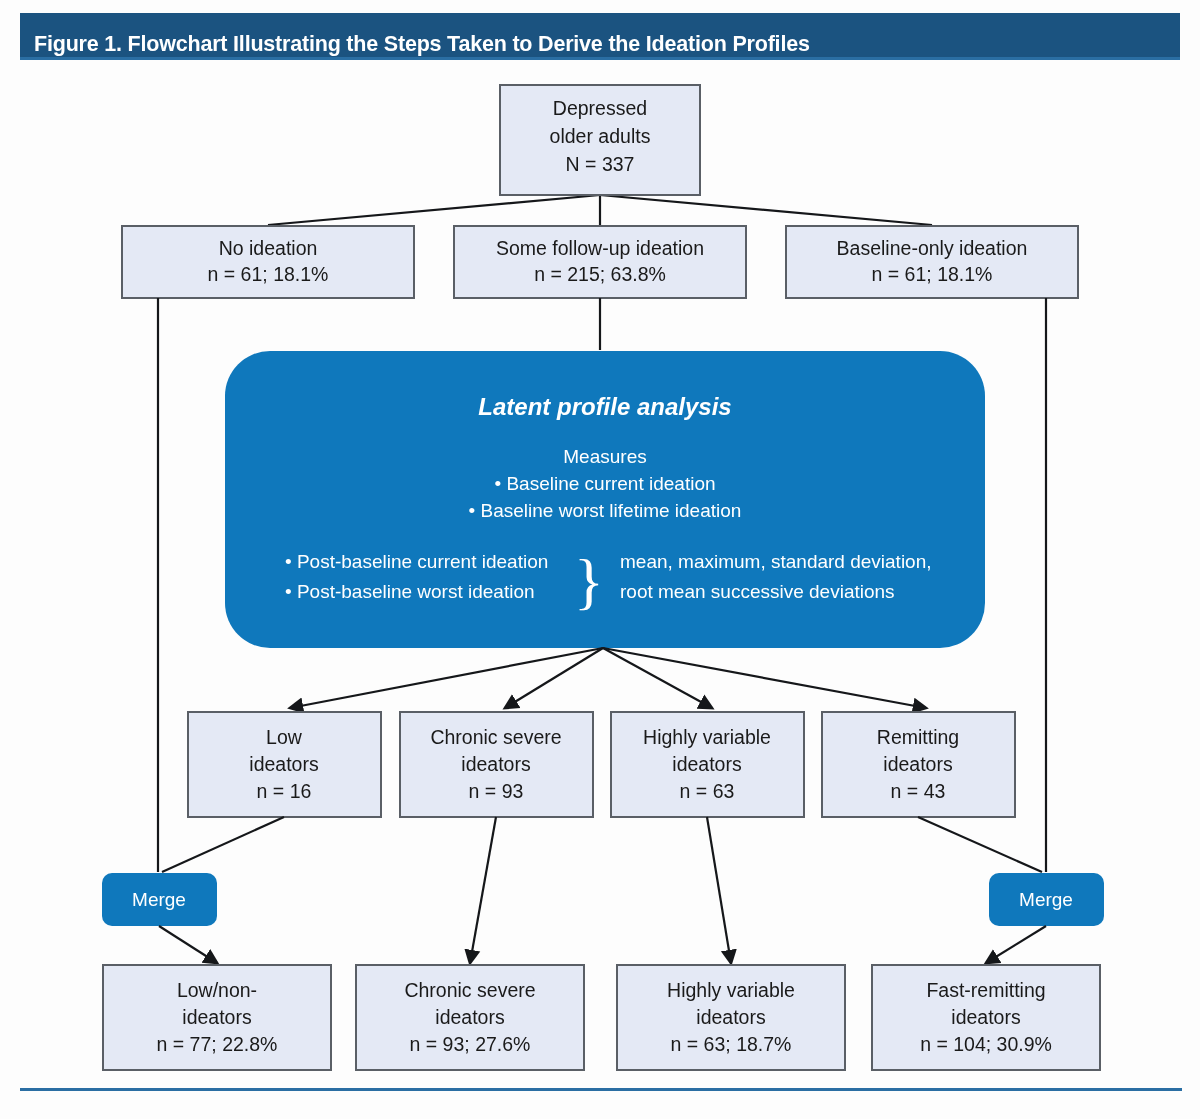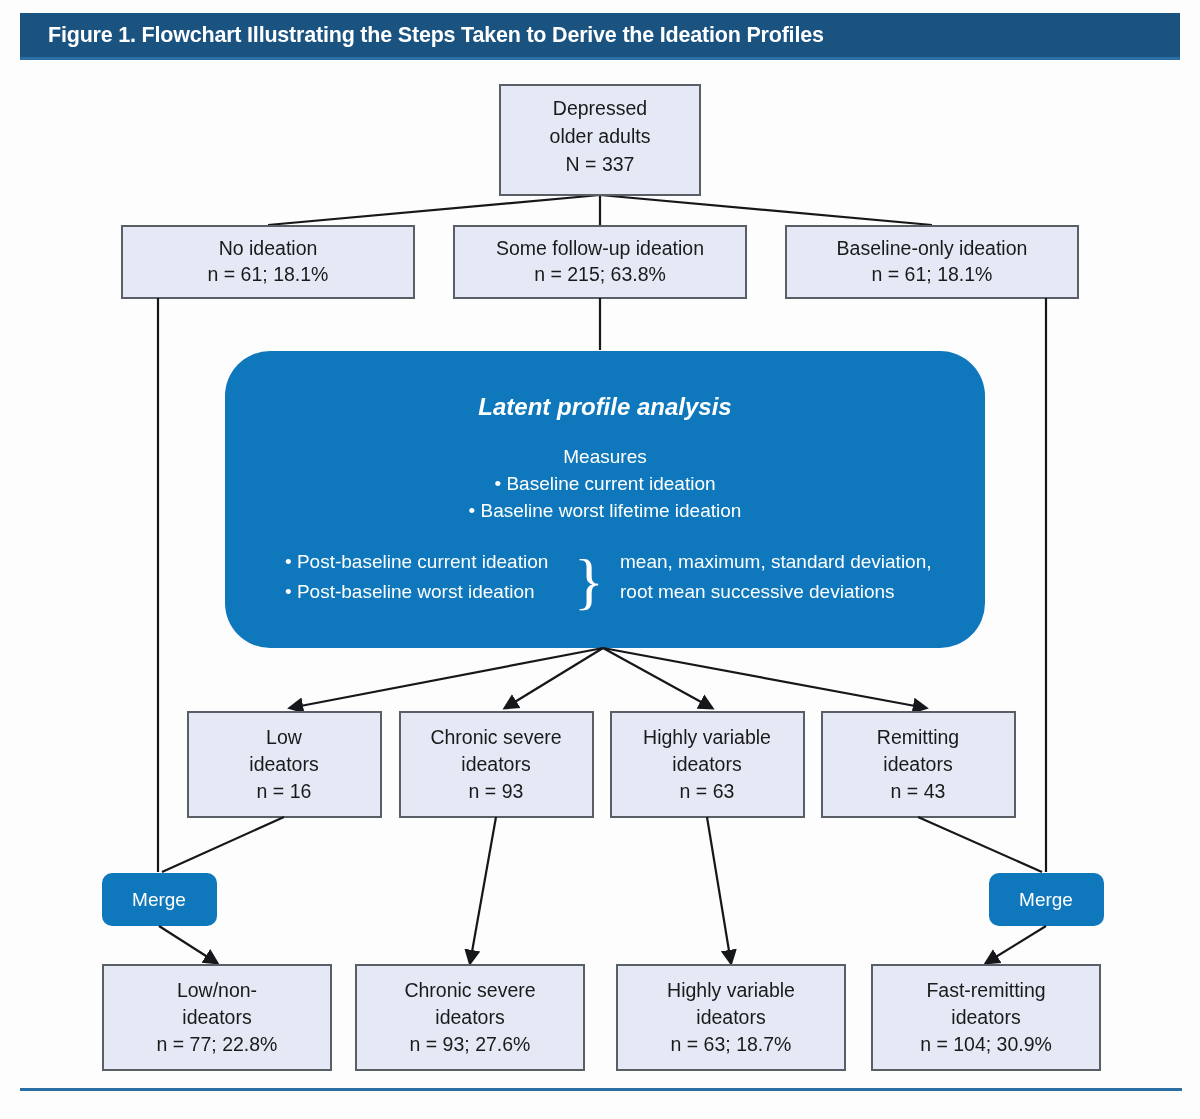--- a/index.html
+++ b/index.html
@@ -20,23 +20,23 @@
     background: #fdfdfd;
   }
   .title-bar {
     position: absolute;
     left: 20px;
     top: 13px;
     width: 1160px;
     height: 44px;
     background: #1b5380;
     display: flex;
-    align-items: center;
+    align-items: flex-end;
     box-sizing: border-box;
-    padding-left: 28px;
+    padding-left: 14px;
   }
   .title-bar .title-text {
     color: #ffffff;
     font-size: 21.5px;
     font-weight: bold;
     letter-spacing: -0.2px;
     white-space: nowrap;
   }
   .title-underline {
     position: absolute;

